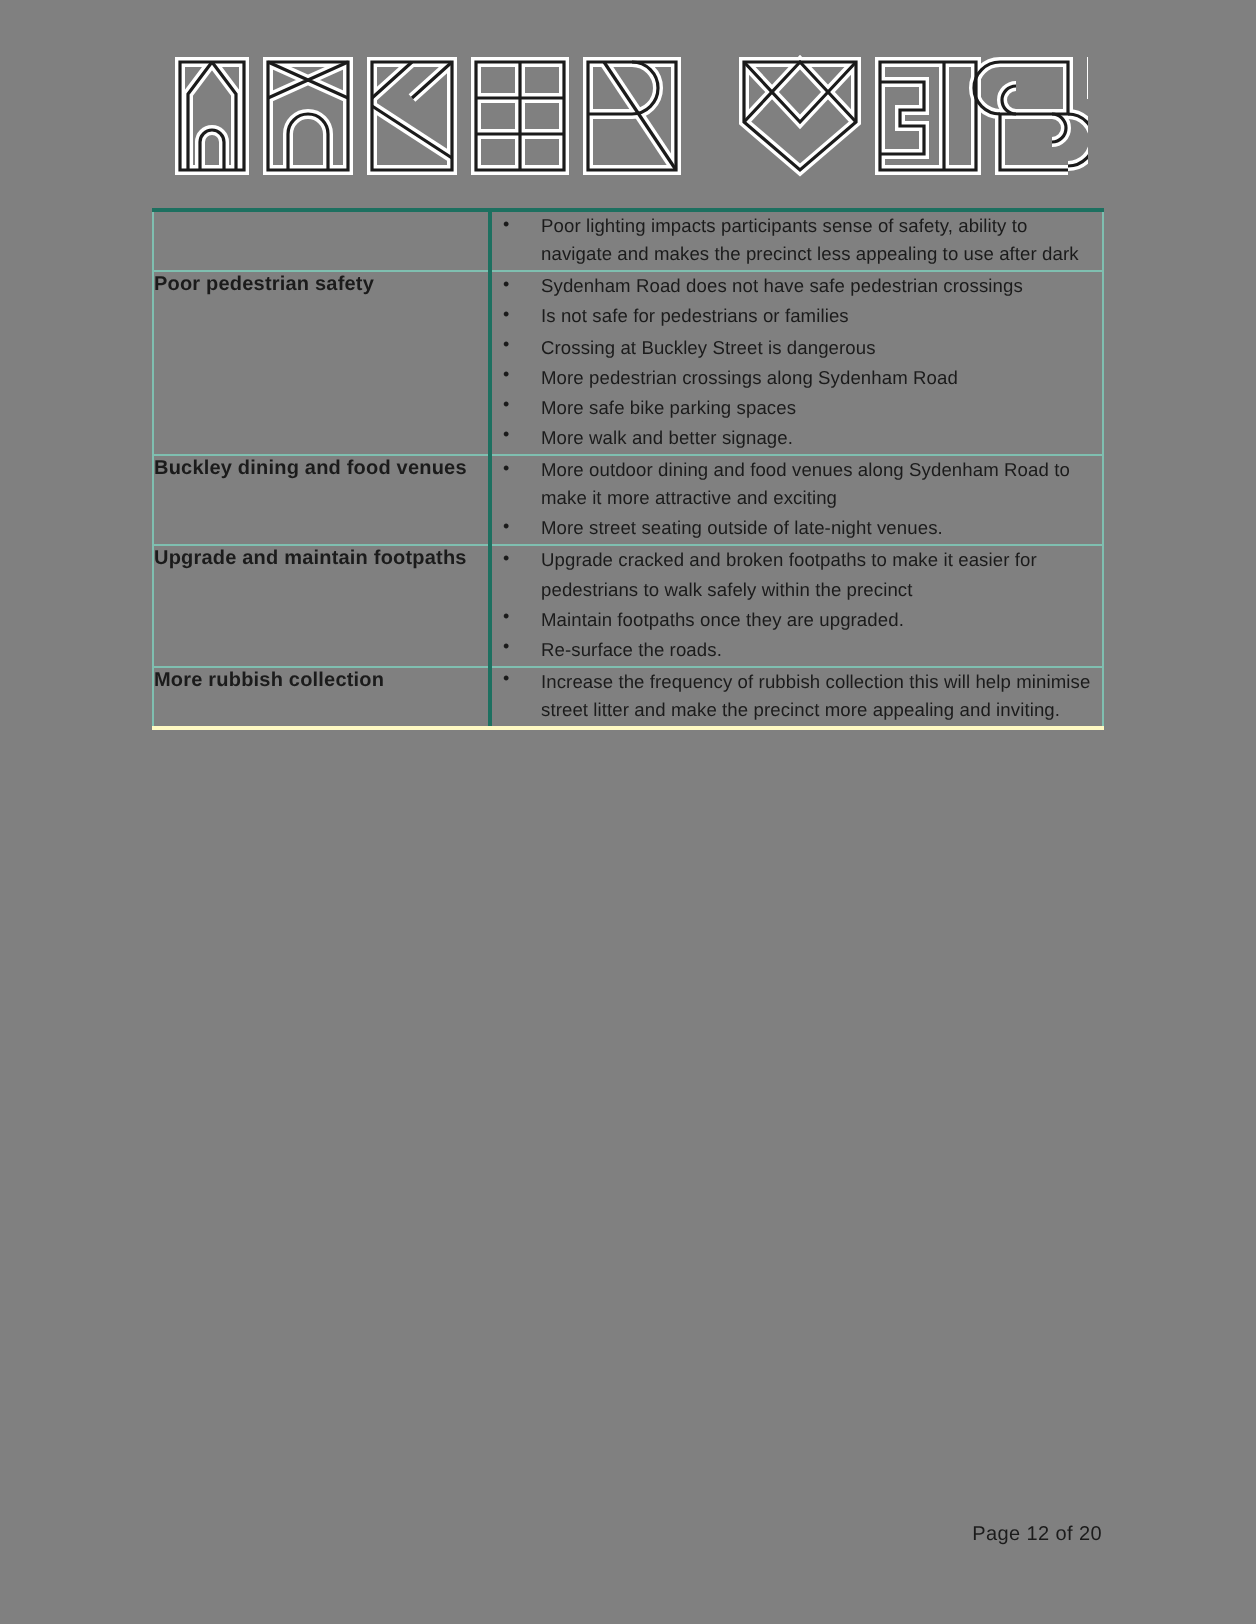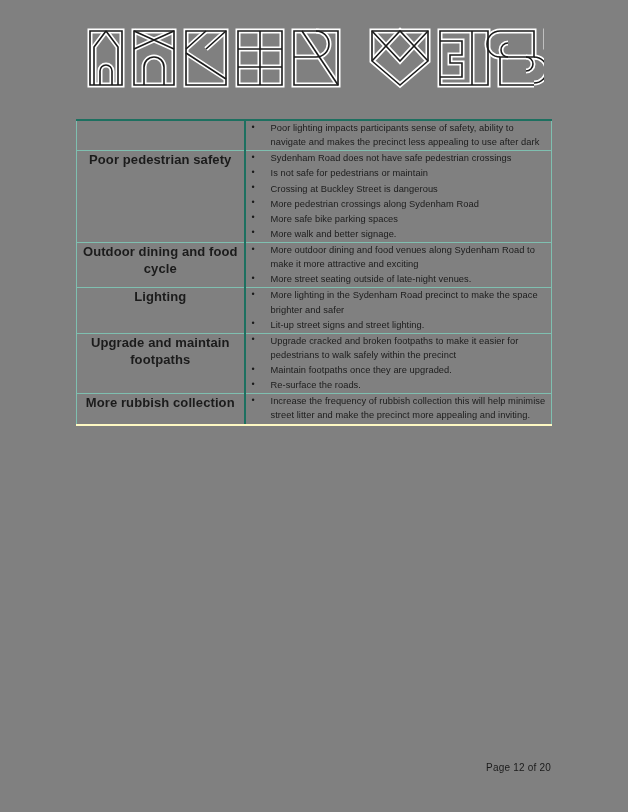--- a/index.html
+++ b/index.html
@@ -33,43 +33,42 @@
     display: flex;
     align-items: center;
     justify-content: center;
   }
   .logo-svg { display: block; }
 
   
   .doc-table {
     position: absolute;
     left: 76px;
-    top: 119px;
+    top: 104px;
     width: 475px;
     border-collapse: collapse;
     table-layout: fixed;
   }
   .doc-table td {
     vertical-align: top;
     border: 1px solid #7fbfb0;
     padding: 0;
     background: transparent;
   }
   .col-label { width: 168px; }
   .col-body  { width: 307px; }
 
   .label-cell {
     padding: 7px 8px 10px 8px;
-    font-size: 13px;
+    font-size: 10px;
     font-weight: bold;
     line-height: 1.32;
     letter-spacing: 0.1px;
     color: #1b1b1b;
     border-right: 2px solid #1d7060 !important;
-    text-align: center;
   }
   .label-cell.empty { padding: 0; }
 
   .body-cell {
     padding: 5px 6px 6px 4px;
   }
 
   ul.bullets {
     margin: 0;
     padding: 0;
@@ -212,43 +211,34 @@
             <ul class="bullets">
               <li>Poor lighting impacts participants sense of safety, ability to navigate and makes the precinct less appealing to use after dark</li>
             </ul>
           </td>
         </tr>
         <tr>
           <td class="label-cell">Poor pedestrian safety</td>
           <td class="body-cell">
             <ul class="bullets">
               <li>Sydenham Road does not have safe pedestrian crossings</li>
-              <li>Is not safe for pedestrians or maintain</li>
+              <li>Is not safe for pedestrians or families</li>
               <li>Crossing at Buckley Street is dangerous</li>
               <li>More pedestrian crossings along Sydenham Road</li>
               <li>More safe bike parking spaces</li>
               <li>More walk and better signage.</li>
             </ul>
           </td>
         </tr>
         <tr>
-          <td class="label-cell">Outdoor dining and food cycle</td>
+          <td class="label-cell">Buckley dining and food venues</td>
           <td class="body-cell">
             <ul class="bullets">
               <li>More outdoor dining and food venues along Sydenham Road to make it more attractive and exciting</li>
               <li>More street seating outside of late-night venues.</li>
-            </ul>
-          </td>
-        </tr>
-        <tr>
-          <td class="label-cell">Lighting</td>
-          <td class="body-cell">
-            <ul class="bullets">
-              <li>More lighting in the Sydenham Road precinct to make the space brighter and safer</li>
-              <li>Lit-up street signs and street lighting.</li>
             </ul>
           </td>
         </tr>
         <tr>
           <td class="label-cell">Upgrade and maintain footpaths</td>
           <td class="body-cell">
             <ul class="bullets">
               <li>Upgrade cracked and broken footpaths to make it easier for pedestrians to walk safely within the precinct</li>
               <li>Maintain footpaths once they are upgraded.</li>
               <li>Re-surface the roads.</li>

